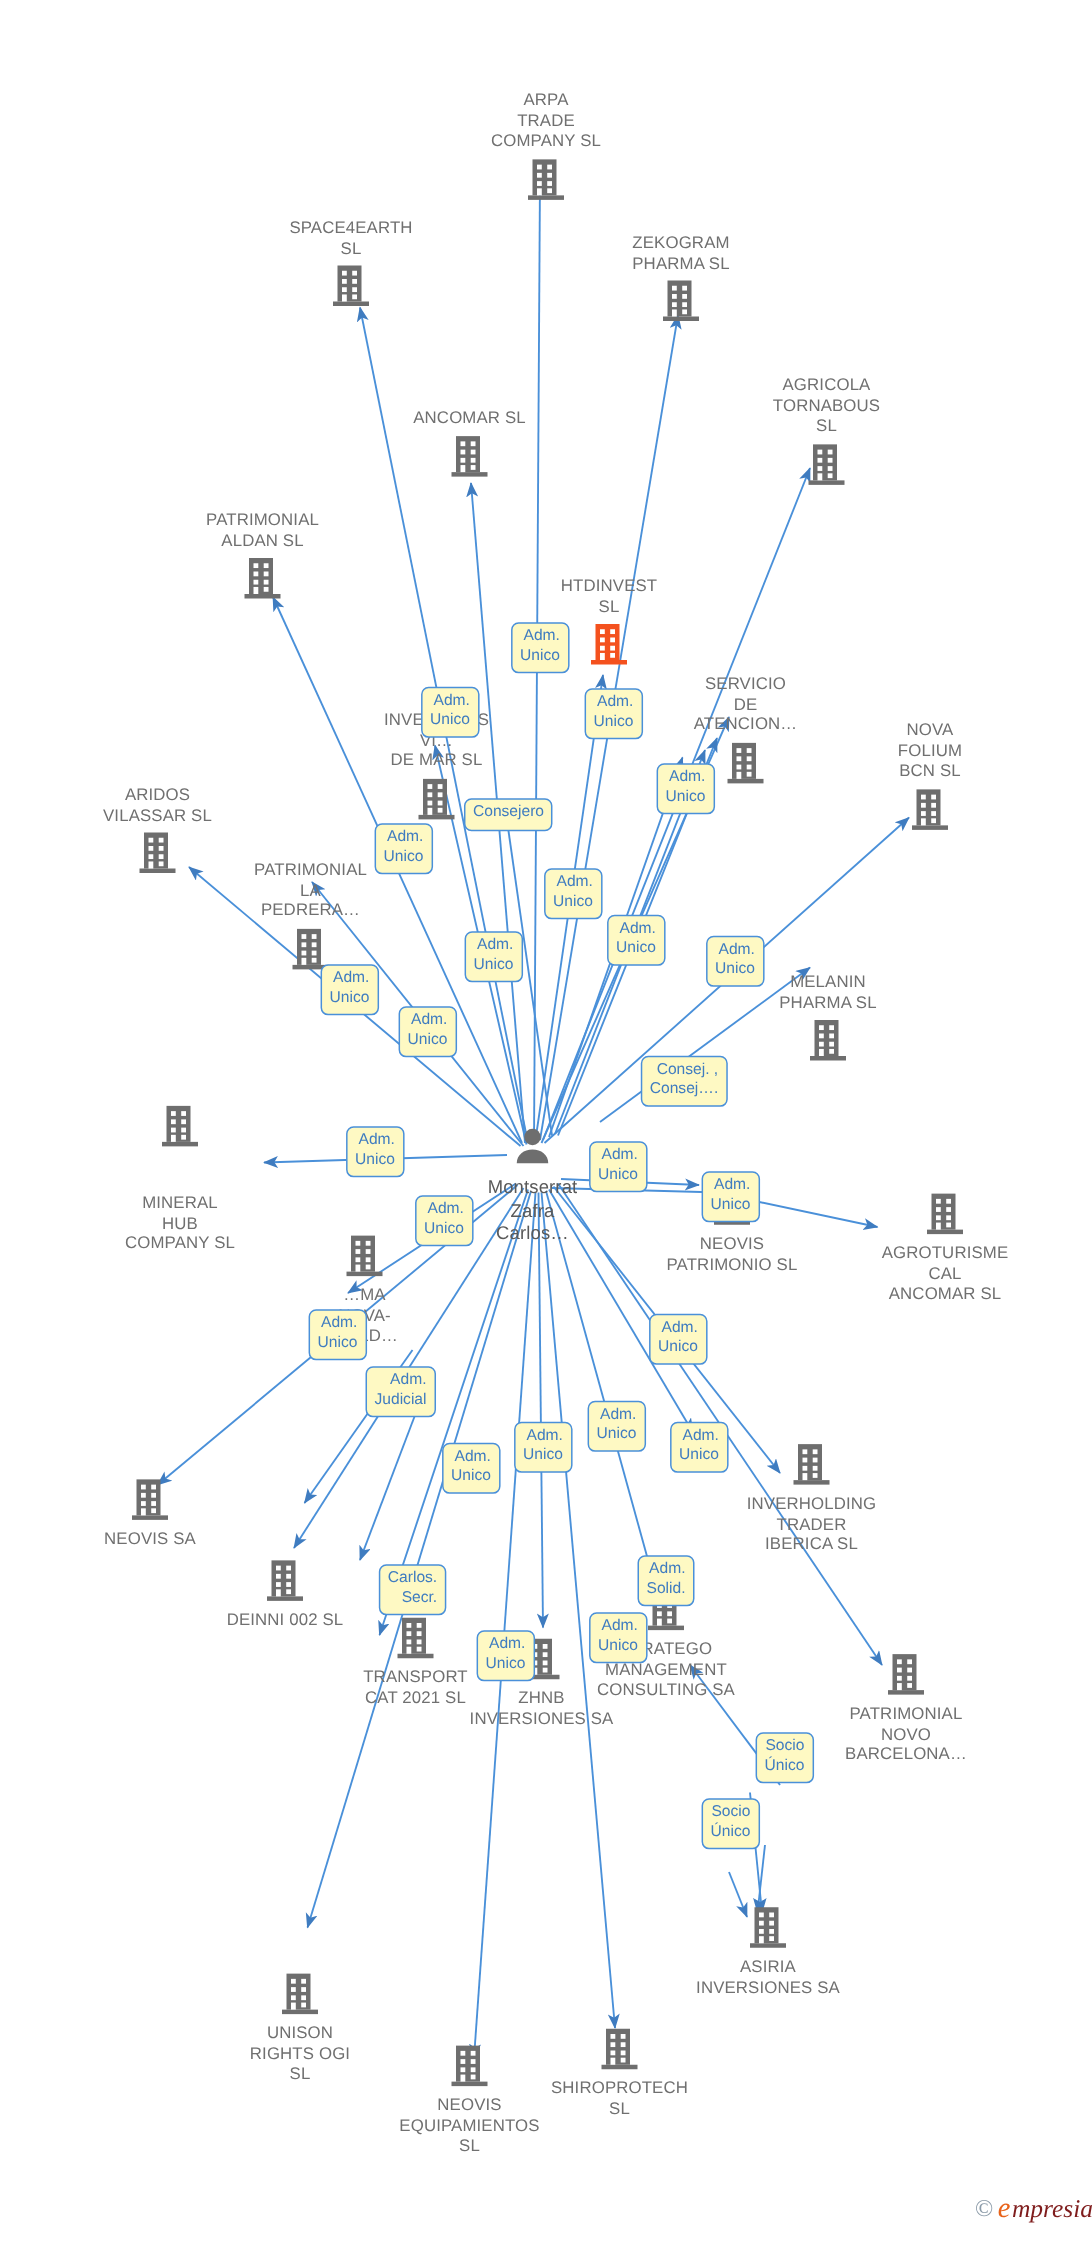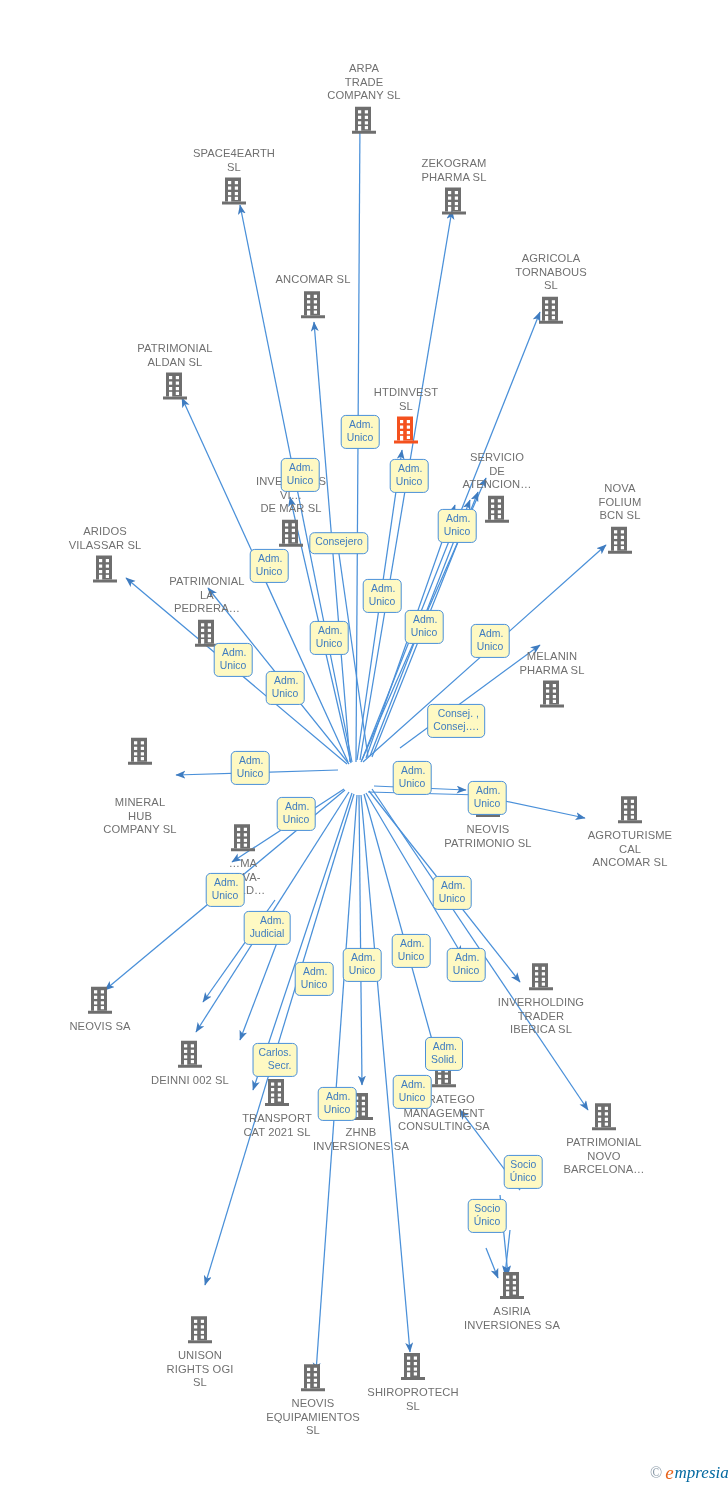--- a/index.html
+++ b/index.html
@@ -80,21 +80,21 @@
     font-family: "Liberation Serif", serif;
   }
   .wm-e {
     font-size: 19px;
     color: #e8631a;
     font-family: "Liberation Serif", serif;
     font-style: italic;
   }
   .wm-rest {
     font-size: 17px;
-    color: #0369a1;
+    color: #7f1d1d;
     font-family: "Liberation Serif", serif;
     font-style: italic;
     margin-left: -2px;
   }
 </style>
 </head>
 <body>
 
 <div id="canvas">
 
@@ -145,20 +145,31 @@
       <path d="M500,800 L585,818"></path>
       <path d="M275,900 L203,1002"></path>
       <path d="M278,940 L240,1040"></path>
       <path d="M520,1190 L460,1110"></path>
       <path d="M510,1230 L505,1275"></path>
       <path d="M500,1195 L508,1275"></path>
       <path d="M486,1248 L498,1278"></path>
     </g>
   </svg>
 
+  <div class="node person-node" style="left:355px; top:790px;">
+    <span class="node-icon">
+      <svg width="30" height="30" viewBox="0 0 24 24">
+        <circle cx="12" cy="7" r="4.4" fill="#6e6e6e"></circle>
+        <path d="M3.6 21c0-4.6 3.8-7.4 8.4-7.4s8.4 2.8 8.4 7.4z" fill="#6e6e6e"></path>
+      </svg>
+    </span>
+    <span class="node-label">Montserrat
+Zafra
+Carlos…</span>
+  </div>
 
   <div id="nodes-container">
       <div class="node label-above" style="left: 364px; top: 100px;">
         <span class="node-icon"><svg width="26" height="30" viewBox="0 0 26 30">
             <rect x="4" y="2" width="16" height="24" fill="#6e6e6e"></rect>
             <rect x="1" y="26" width="24" height="3" fill="#6e6e6e"></rect>
             <rect x="7" y="5.5" width="3.2" height="3.2" fill="#fff"></rect>
             <rect x="13.8" y="5.5" width="3.2" height="3.2" fill="#fff"></rect>
             <rect x="7" y="11" width="3.2" height="3.2" fill="#fff"></rect>
             <rect x="13.8" y="11" width="3.2" height="3.2" fill="#fff"></rect>
@@ -360,21 +371,21 @@
             <rect x="7" y="11" width="3.2" height="3.2" fill="#fff"></rect>
             <rect x="13.8" y="11" width="3.2" height="3.2" fill="#fff"></rect>
             <rect x="7" y="16.5" width="3.2" height="3.2" fill="#fff"></rect>
             <rect x="13.8" y="16.5" width="3.2" height="3.2" fill="#fff"></rect>
             <rect x="7" y="21.3" width="3.2" height="4.7" fill="#fff"></rect>
             <rect x="13.8" y="21.3" width="3.2" height="3.2" fill="#fff"></rect>
           </svg></span>
         <span class="node-label">MELANIN
 PHARMA  SL</span>
       </div>
-      <div class="node label-below" style="left: 140px; top: 786px; gap: 25px;">
+      <div class="node label-below" style="left: 120px; top: 786px; gap: 25px;">
         <span class="node-icon"><svg width="26" height="30" viewBox="0 0 26 30">
             <rect x="4" y="2" width="16" height="24" fill="#6e6e6e"></rect>
             <rect x="1" y="26" width="24" height="3" fill="#6e6e6e"></rect>
             <rect x="7" y="5.5" width="3.2" height="3.2" fill="#fff"></rect>
             <rect x="13.8" y="5.5" width="3.2" height="3.2" fill="#fff"></rect>
             <rect x="7" y="11" width="3.2" height="3.2" fill="#fff"></rect>
             <rect x="13.8" y="11" width="3.2" height="3.2" fill="#fff"></rect>
             <rect x="7" y="16.5" width="3.2" height="3.2" fill="#fff"></rect>
             <rect x="13.8" y="16.5" width="3.2" height="3.2" fill="#fff"></rect>
             <rect x="7" y="21.3" width="3.2" height="4.7" fill="#fff"></rect>

